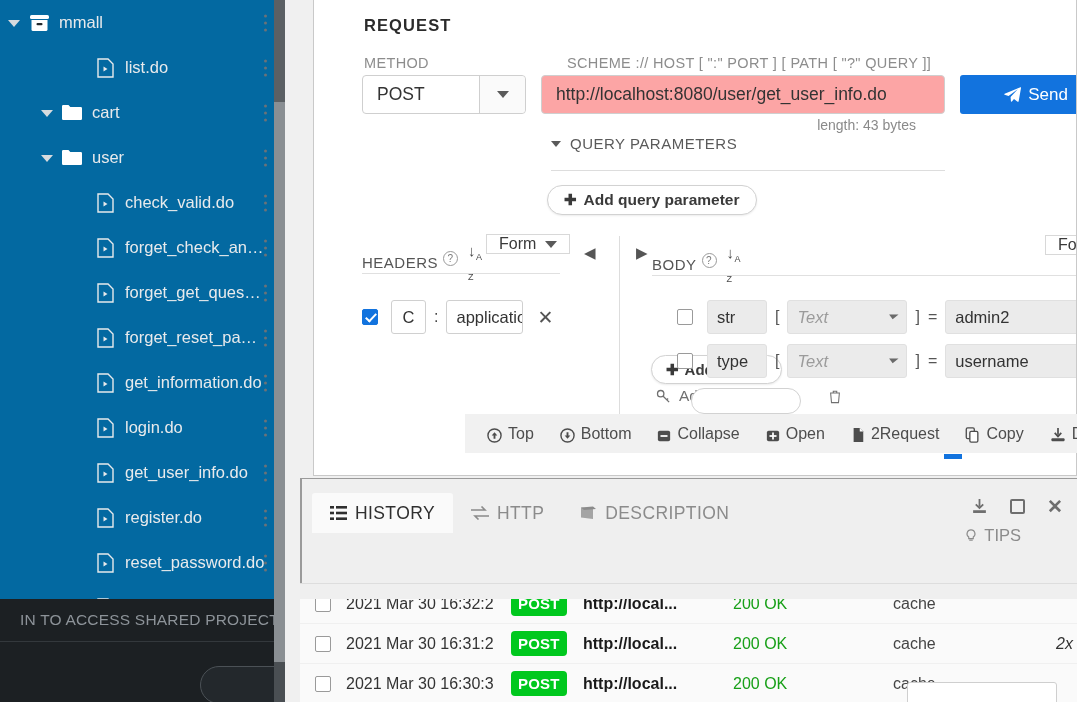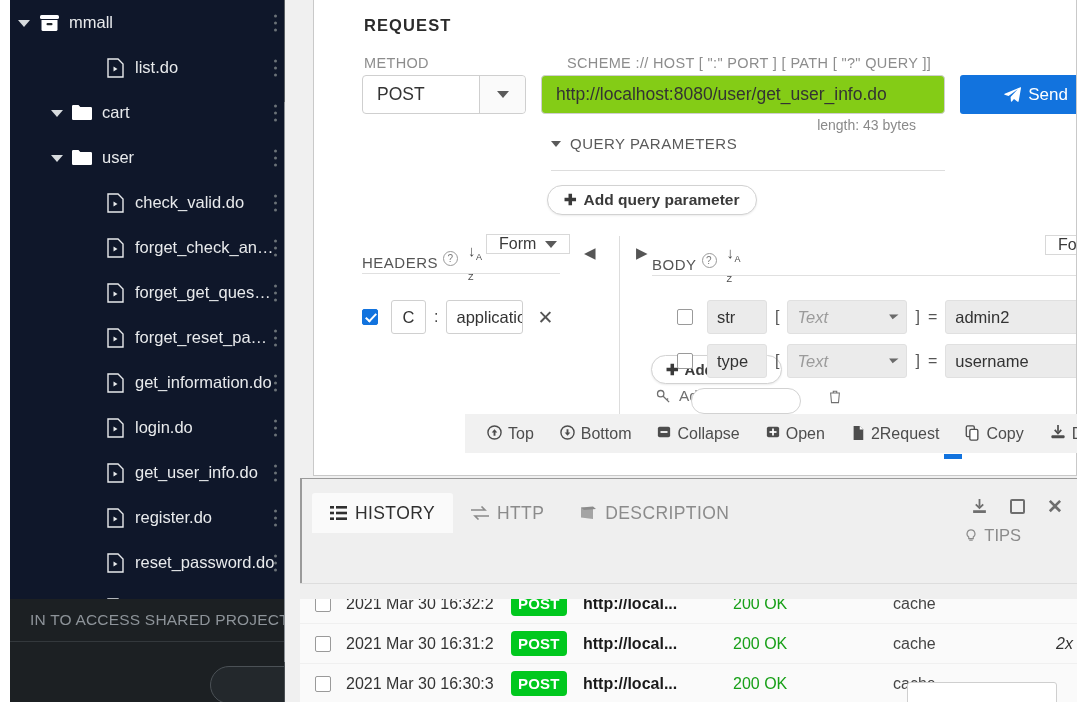--- a/index.html
+++ b/index.html
@@ -7,23 +7,23 @@
     margin: 0; padding: 0;
     width: 1077px; height: 702px;
     overflow: hidden;
     font-family: "Liberation Sans", sans-serif;
     background: #ffffff;
   }
   #root { position: relative; width: 1077px; height: 702px; }
 
   
   .sidebar {
-    position: absolute; left: 10px; top: 0;
+    position: absolute; left: 0; top: 0;
     width: 285px; height: 702px;
-    background: #0f172a;
+    background: #0369a1;
     overflow: hidden;
   }
   .tree-item {
     position: relative;
     height: 45px;
     display: flex;
     align-items: center;
     color: #e8eaec;
     font-size: 16.5px;
     white-space: nowrap;
@@ -155,21 +155,21 @@
   .caret-dn {
     width: 0; height: 0;
     border-left: 6px solid transparent;
     border-right: 6px solid transparent;
     border-top: 7px solid #5a5a5a;
   }
   .url-box {
     position: absolute; left: 227px; top: 83px;
     width: 404px; height: 39px;
     border: 1px solid #cfcfcf; border-radius: 4px;
-    background: #84cc16;
+    background: #fca5a5;
     display: flex; align-items: center;
     padding-left: 14px;
     font-size: 17.5px; color: #333;
   }
   .len-note {
     position: absolute; right: 160px; top: 125px;
     font-size: 14px; color: #8a8a8a;
   }
   .send-btn {
     position: absolute; left: 646px; top: 83px;
@@ -293,21 +293,21 @@
   .float-toolbar {
     position: absolute; left: 465px; top: 414px;
     width: 612px; height: 39px;
     background: #f1f1f1;
     display: flex; align-items: center;
     gap: 26px;
     padding-left: 22px;
     z-index: 20;
   }
   .ftb-item {
-    display: flex; align-items: flex-start; gap: 6px;
+    display: flex; align-items: flex-end; gap: 6px;
     font-size: 16px; color: #4d4d4d;
     white-space: nowrap;
   }
   .blue-tab-underline {
     position: absolute; left: 659px; top: 454px;
     width: 18px; height: 5px;
     background: #1273de;
     z-index: 21;
   }
 

